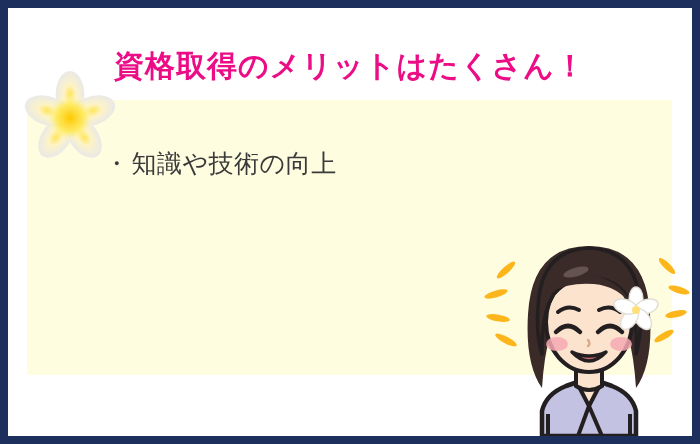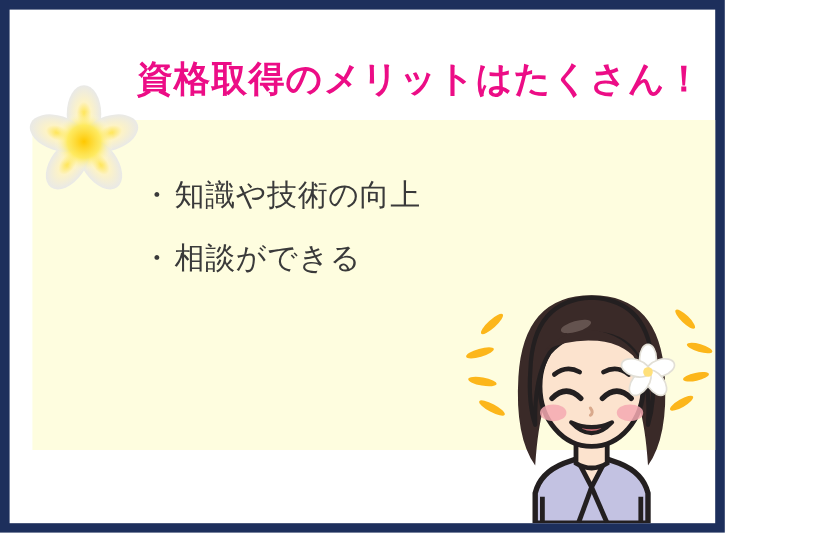--- a/index.html
+++ b/index.html
@@ -4,21 +4,21 @@
 <style>
   * { margin:0; padding:0; box-sizing:border-box; }
   html, body {
     width:700px; height:444px;
     font-family:"Liberation Serif", "DejaVu Serif", serif;
     background:#ffffff;
     overflow:hidden;
   }
   .card {
     position:relative;
-    width:604px; height:444px;
+    width:700px; height:444px;
     background:#ffffff;
     border:8px solid #1d2f5c;
     overflow:hidden;
   }
   
   .cream-panel {
     position:absolute;
     left:19px; top:92px;
     width:645px; height:275px;
     background:#fefddf;
@@ -33,21 +33,21 @@
     font-weight:700;
     font-size:30px;
     letter-spacing:1px;
     color:#ec0d86;
     white-space:nowrap;
     z-index:6;
   }
   
   .bullet-list {
     position:absolute;
-    left:110px; top:130px;
+    left:96px; top:130px;
     z-index:5;
     list-style:none;
   }
   .bullet-item {
     font-family:"Liberation Serif","DejaVu Serif",serif;
     font-size:25px;
     line-height:52px;
     color:#3a3a3a;
     white-space:nowrap;
     letter-spacing:0.5px;
@@ -74,23 +74,20 @@
 
 <div class="card">
 
   <div class="cream-panel"></div>
 
   <div class="title">資格取得のメリットはたくさん！</div>
 
   <ul class="bullet-list">
     <li class="bullet-item">
       <span class="bullet-mark">・</span><span>知識や技術の向上</span>
-    </li>
-    <li class="bullet-item">
-      <span class="bullet-mark">・</span><span>相談ができる</span>
     </li>
   </ul>
 
   <svg class="flower-tl" viewBox="0 0 100 100">
     <defs>
       <radialGradient id="petGrad" cx="50%" cy="50%" r="50%">
         <stop offset="0%" stop-color="#ffe44d"></stop>
         <stop offset="42%" stop-color="#fdf3c6"></stop>
         <stop offset="100%" stop-color="#e9e9e7"></stop>
       </radialGradient>

